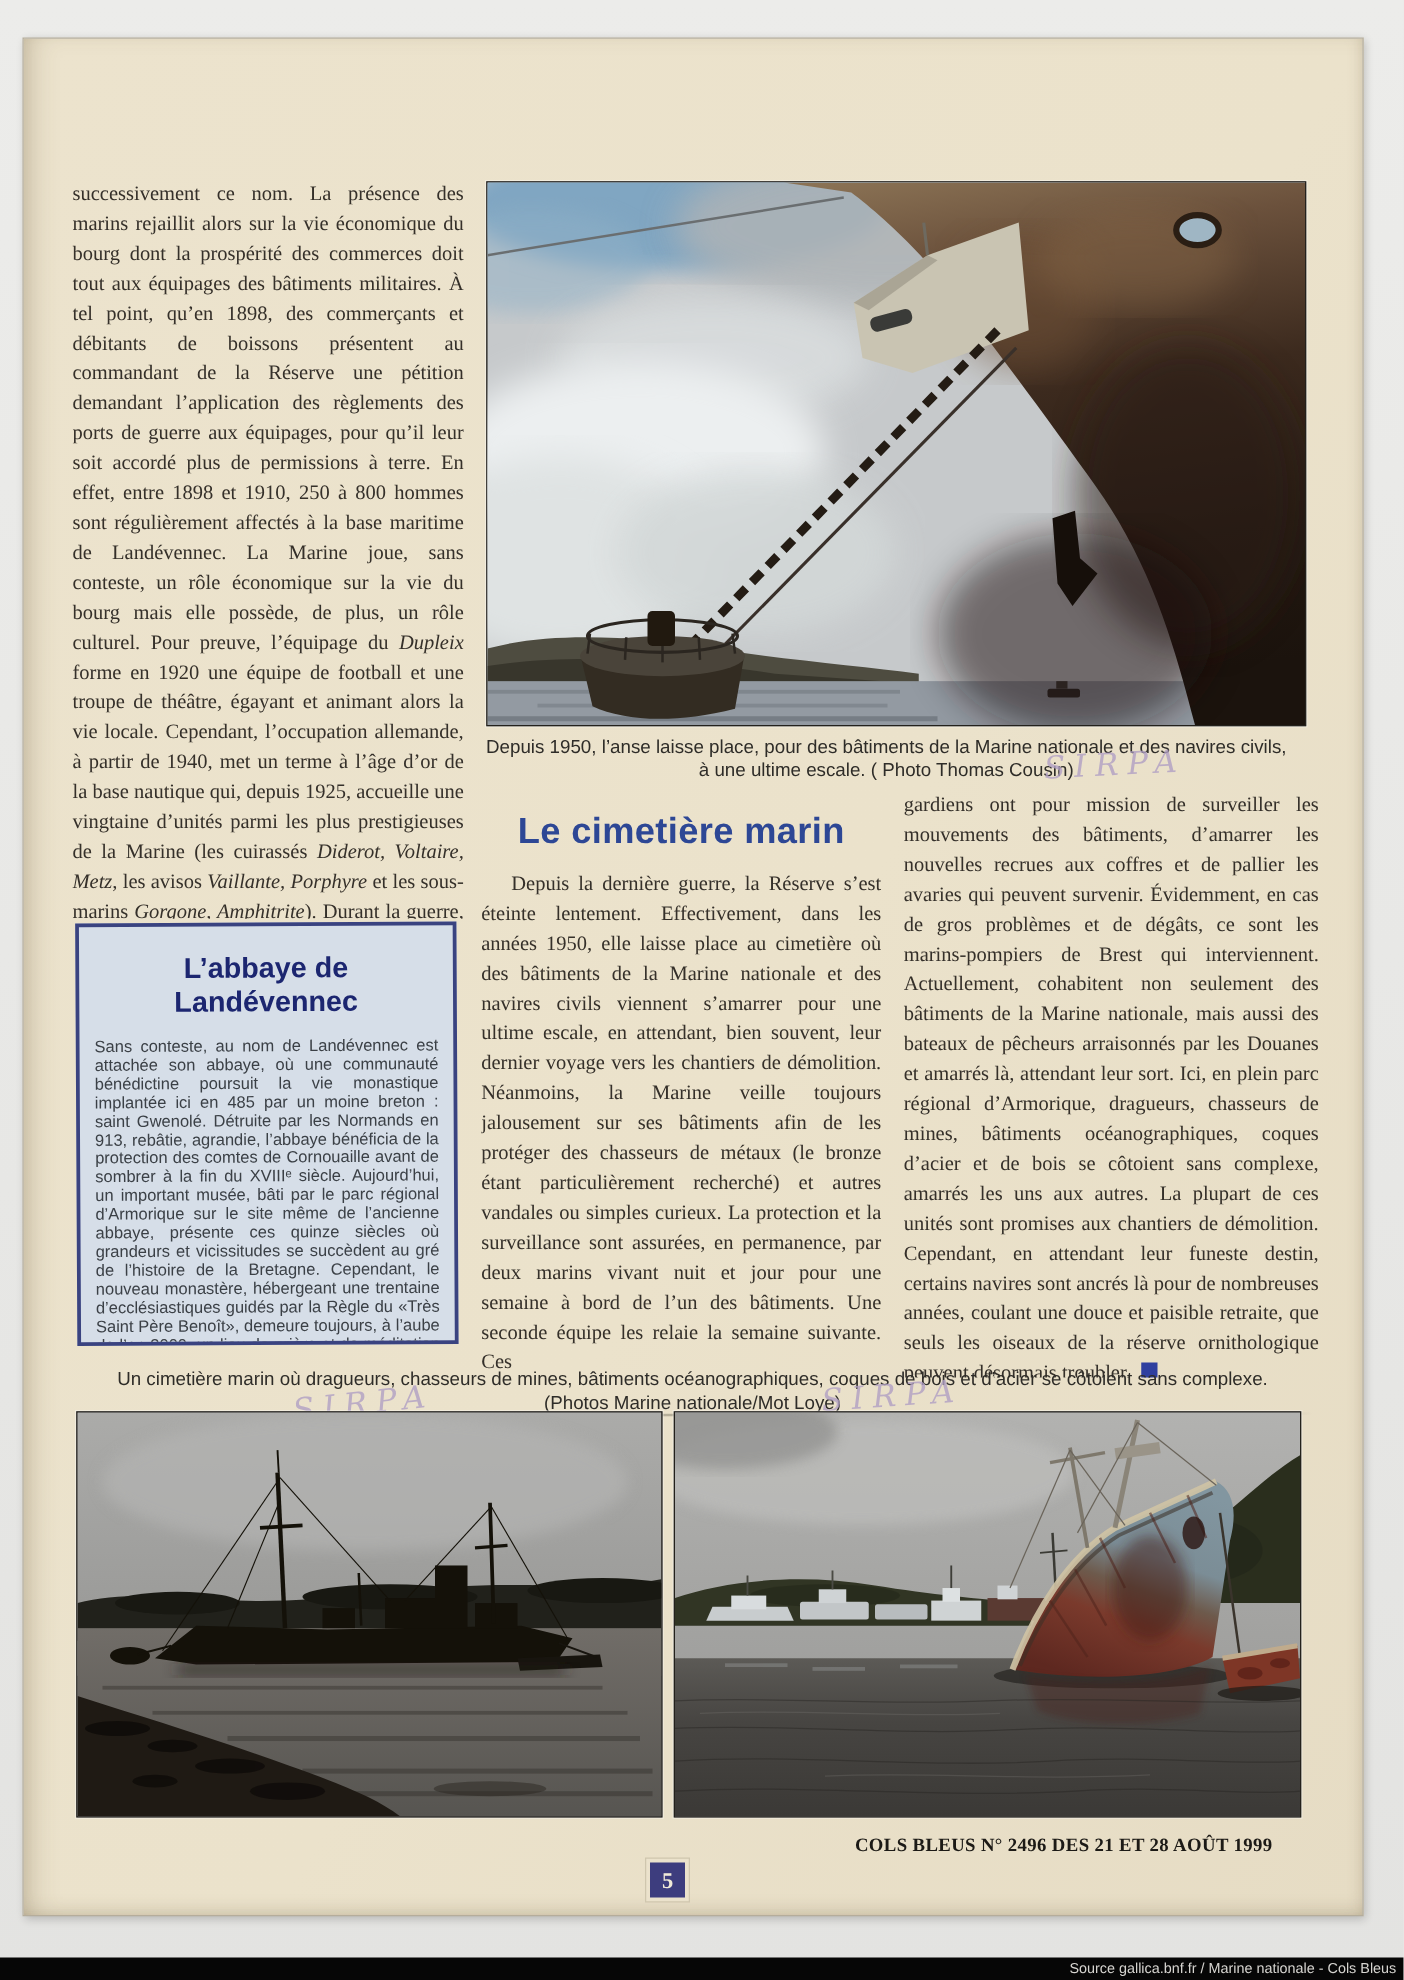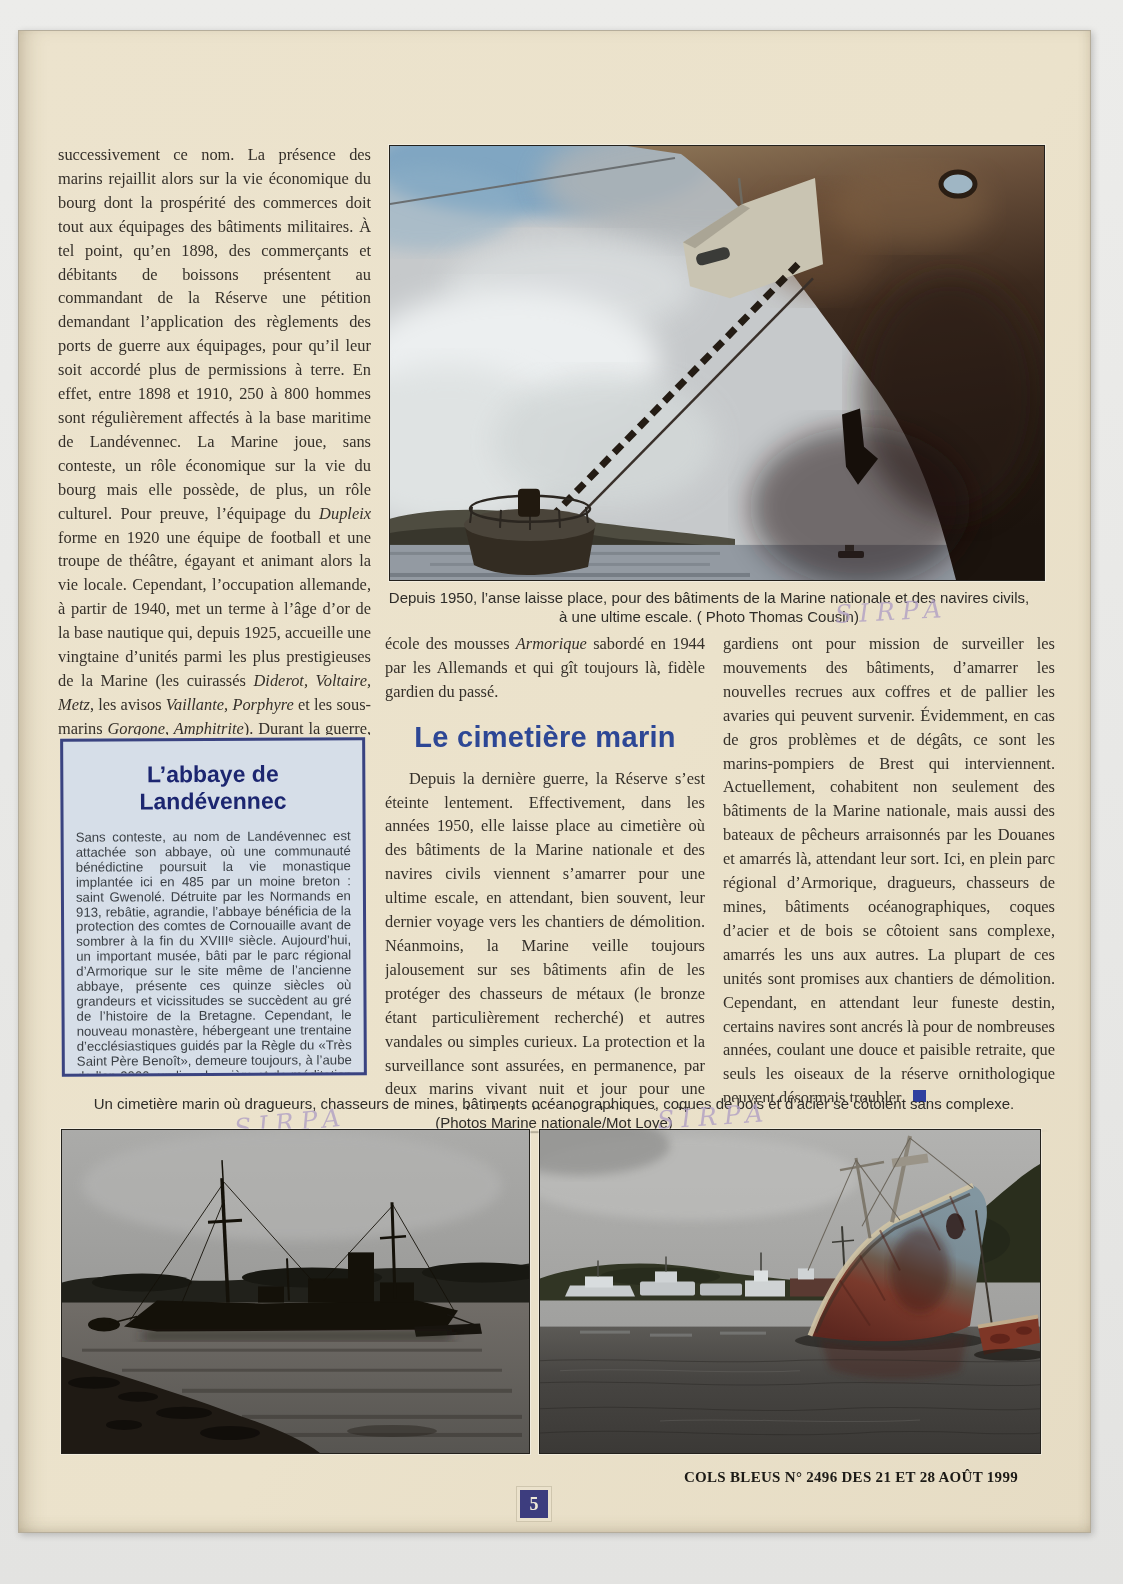--- a/index.html
+++ b/index.html
@@ -114,21 +114,20 @@
       </svg>
     </figure>
 
     <div class="caption cap-main">
       <span>Depuis 1950, l’anse laisse place, pour des bâtiments de la Marine nationale et des navires civils,</span><br>
       <span>à une ultime escale. ( Photo Thomas Cousin)</span>
     </div>
     <div class="hw hw1">SIRPA</div>
 
     <div id="col2" class="col bodytext">
-      <p>école des mousses <i>Armorique</i> sabordé en 1944 par les Allemands et qui gît toujours là, fidèle gardien du passé.</p>
       <h2 class="section">Le cimetière marin</h2>
       <p class="indent">Depuis la dernière guerre, la Réserve s’est éteinte lentement. Effectivement, dans les années 1950, elle laisse place au cimetière où des bâtiments de la Marine nationale et des navires civils viennent s’amarrer pour une ultime escale, en attendant, bien souvent, leur dernier voyage vers les chantiers de démolition. Néanmoins, la Marine veille toujours jalousement sur ses bâtiments afin de les protéger des chasseurs de métaux (le bronze étant particulièrement recherché) et autres vandales ou simples curieux. La protection et la surveillance sont assurées, en permanence, par deux marins vivant nuit et jour pour une semaine à bord de l’un des bâtiments. Une seconde équipe les relaie la semaine suivante. Ces</p>
     </div>
 
     <div id="col3" class="col bodytext">
       <p><span>gardiens ont pour mission de surveiller les mouvements des bâtiments, d’amarrer les nouvelles recrues aux coffres et de pallier les avaries qui peuvent survenir. Évidemment, en cas de gros problèmes et de dégâts, ce sont les marins-pompiers de Brest qui interviennent. Actuellement, cohabitent non seulement des bâtiments de la Marine nationale, mais aussi des bateaux de pêcheurs arraisonnés par les Douanes et amarrés là, attendant leur sort. Ici, en plein parc régional d’Armorique, dragueurs, chasseurs de mines, bâtiments océanographiques, coques d’acier et de bois se côtoient sans complexe, amarrés les uns aux autres. La plupart de ces unités sont promises aux chantiers de démolition. Cependant, en attendant leur funeste destin, certains navires sont ancrés là pour de nombreuses années, coulant une douce et paisible retraite, que seuls les oiseaux de la réserve ornithologique peuvent désormais troubler.</span><span class="endmark"></span></p>
     </div>
 
     <aside class="sidebar">
       <h3>L’abbaye de Landévennec</h3>
@@ -310,13 +309,14 @@
           <path d="M20,240 C100,236 180,244 260,240"></path>
           <path d="M120,290 C200,286 280,294 380,289"></path>
         </g>
       </svg>
     </figure>
 
     <div class="footer-issue">COLS BLEUS N° 2496 DES 21 ET 28 AOÛT 1999</div>
     <div class="page-number">5</div>
   </div>
 
+  <div class="source-bar">Source gallica.bnf.fr / Marine nationale - Cols Bleus</div>
 </div>
 
 </body></html>

